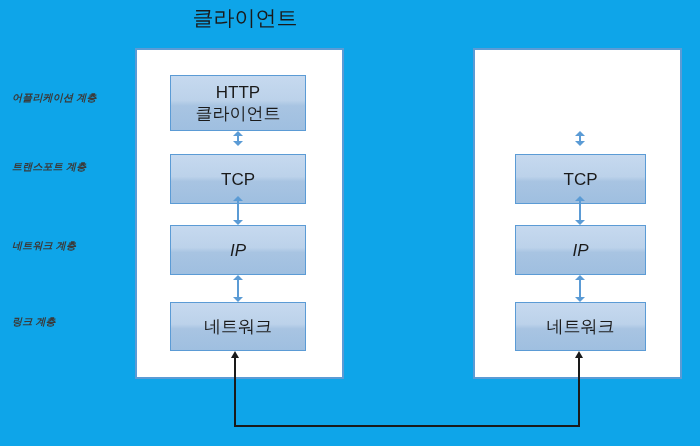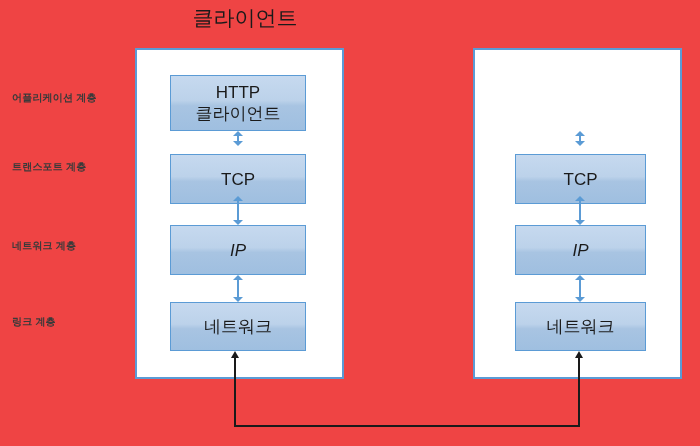--- a/index.html
+++ b/index.html
@@ -10,21 +10,21 @@
     width: 700px;
     height: 446px;
     background: #ffffff;
     font-family: "Liberation Sans", sans-serif;
     overflow: hidden;
   }
   #stage {
     position: relative;
     width: 700px;
     height: 446px;
-    background: #ef4444;
+    background: #0ea5e9;
   }
 
   
   .col-title {
     position: absolute;
     text-align: center;
     font-size: 21px;
     color: #1a1a1a;
     font-weight: 400;
     line-height: 26px;
@@ -101,20 +101,21 @@
 
   
   .layer-label {
     position: absolute;
     left: 12px;
     font-size: 10px;
     font-weight: bold;
     color: #3a3a3a;
     letter-spacing: 0.2px;
     white-space: nowrap;
+    font-style: italic;
   }
   #label-app  { top: 91px; }
   #label-tran { top: 160px; }
   #label-net  { top: 239px; }
   #label-link { top: 315px; }
 
   
   .conn-seg {
     position: absolute;
     background: #1a1a1a;

